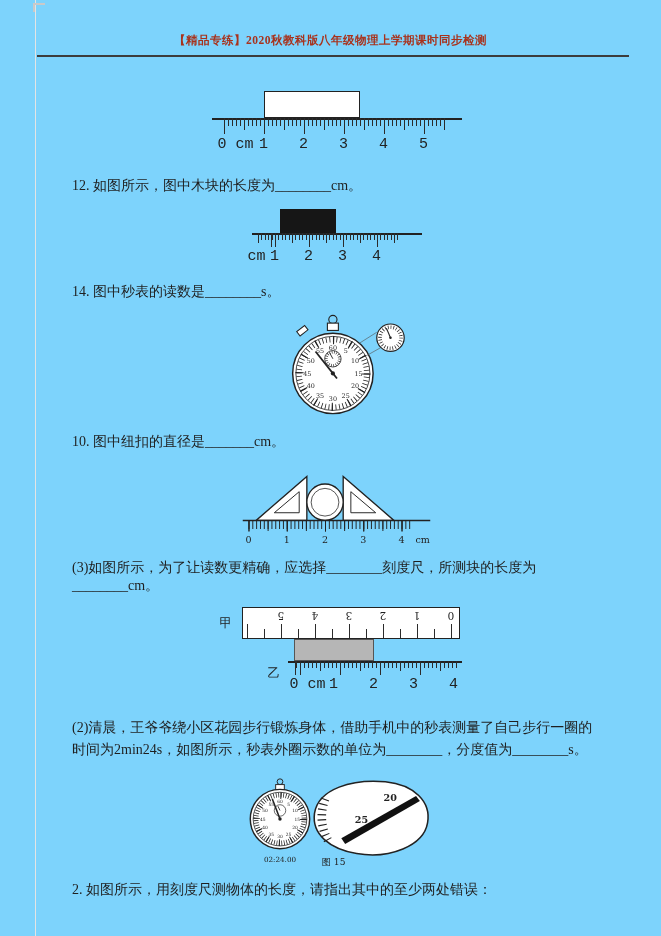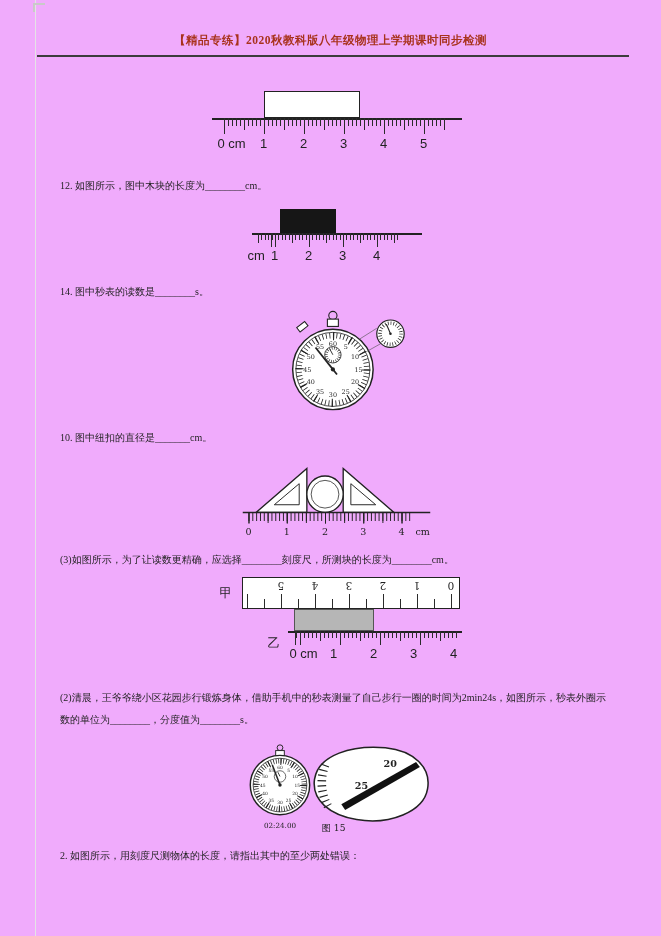--- a/index.html
+++ b/index.html
@@ -1,32 +1,32 @@
 <!DOCTYPE html>
 <html><head>
 <meta charset="utf-8">
 <style>
   html,body{margin:0;padding:0;background:#fff;}
-  .page{position:relative;width:661px;height:936px;background:#f0abfc;overflow:hidden;
+  .page{position:relative;width:661px;height:936px;background:#7dd3fc;overflow:hidden;
         font-family:"Liberation Serif","DejaVu Serif",serif;color:#1f1f1f;}
   .edge-line{position:absolute;left:35px;top:0;width:1px;height:100%;background:#e4e4e4;}
   .corner-mark{position:absolute;left:33px;top:3px;width:10px;height:7px;
                border-left:2px solid #c9c9c9;border-top:2px solid #c9c9c9;}
   .header{padding-top:33px;text-align:center;font-size:11.5px;font-weight:bold;
           color:#a8321c;letter-spacing:.5px;}
   .rule{height:2px;background:#3c3c3c;margin:7px 32px 0 37px;}
   .content{padding:0 48px 0 60px;}
-  .q{font-size:10px;line-height:18px;margin:0;}
+  .q{font-size:14px;line-height:18px;margin:12px;}
   .m-q12{margin-top:22px}.m-q13{margin-top:16px}.m-q14{margin-top:12px}
   .m-q15{margin-top:12px}.m-q151{margin-top:8px}.m-q152{margin-top:10px;line-height:22px}
   .m-q16{margin-top:12px}
 
   
   .ticks{position:absolute;top:0;}
-  .rl{position:absolute;font-size:13px;font-family:Liberation Sans, sans-serif;color:#222;}
+  .rl{position:absolute;font-size:15px;font-family:Liberation Mono, monospace;color:#222;}
   .ctr{width:30px;text-align:center;}
 
   
   .figA{position:relative;width:250px;height:64px;margin:34px auto 0;}
   .figA .block{position:absolute;left:52px;top:0;width:96px;height:27px;
                border:1.6px solid #222;background:#fff;box-sizing:border-box;}
   .figA .ruler{position:absolute;left:0;top:27px;width:250px;height:36px;}
   .figA .base{position:absolute;left:0;top:0;width:250px;height:1.6px;background:#222;}
   .figA .tm{left:12px;width:221px;height:8px;
             background:repeating-linear-gradient(90deg,#2b2b2b 0 1px,transparent 1px 4px);}

